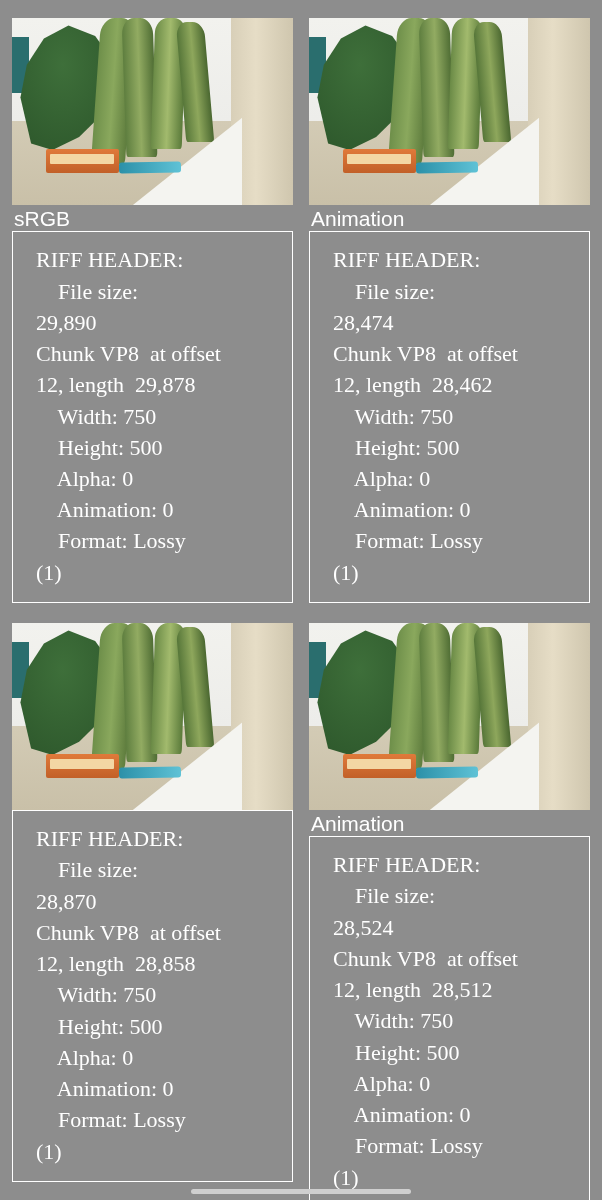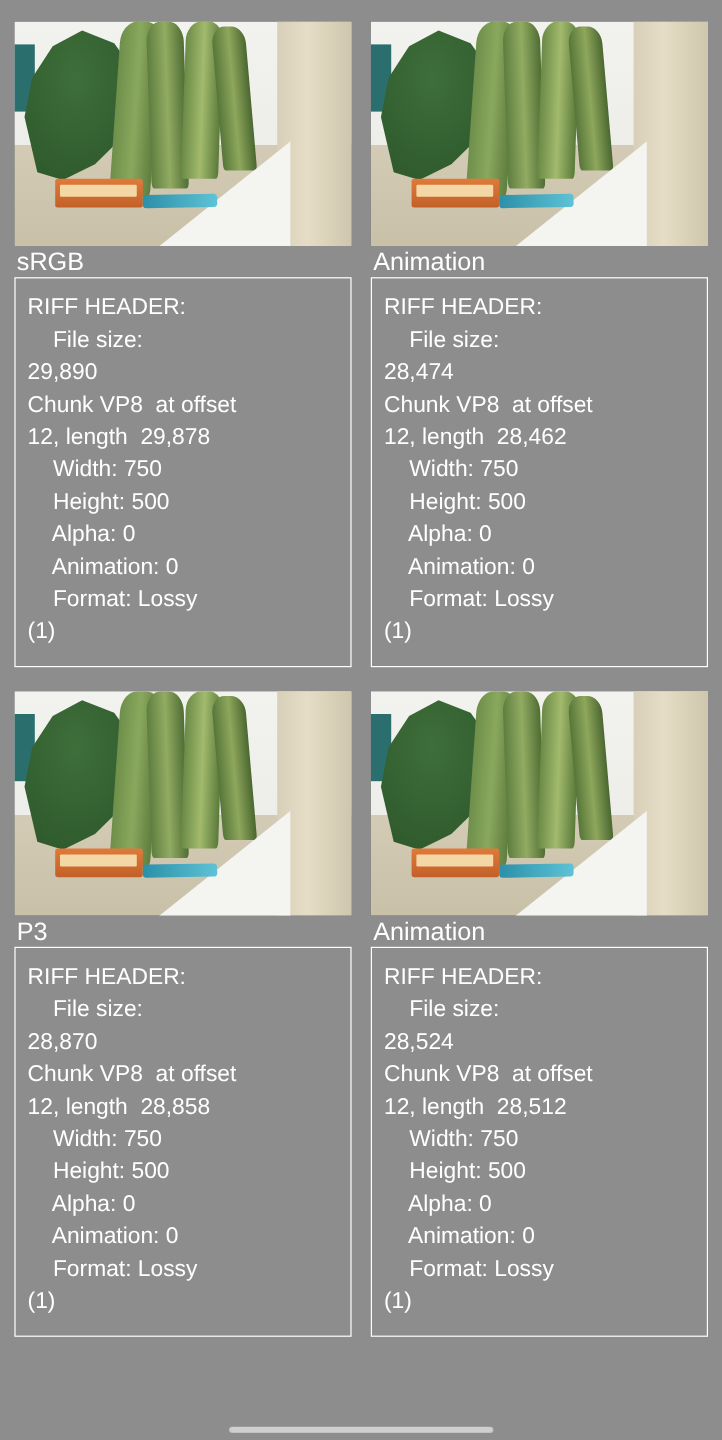--- a/index.html
+++ b/index.html
@@ -46,23 +46,23 @@
   .thumb .teal { position:absolute; top:10%; left:0; width:6%; height:30%; background:#2a6e6e; }
 
   .title {
     font-size: 21px;
     font-weight: 400;
     color: #ffffff;
     padding: 2px 2px 0 2px;
   }
   .info {
     border: 1.5px solid #ffffff;
-    padding: 12px 10px 14px 10px;
-    font-family: Liberation Sans, sans-serif;
-    font-size: 19px;
+    padding: 12px 10px 14px 23px;
+    font-family: Liberation Serif, serif;
+    font-size: 22px;
     line-height: 1.42;
     color: #ffffff;
     white-space: pre;
     overflow: hidden;
   }
   .home-indicator {
     position: fixed;
     bottom: 6px;
     left: 50%;
     transform: translateX(-50%);
@@ -140,21 +140,20 @@
         <div class="leaf1"></div>
         <div class="leaf2"></div>
         <div class="leaf3"></div>
         <div class="leaf4"></div>
         <div class="leaf5"></div>
         <div class="curtain"></div>
         <div class="triangle"></div>
         <div class="block"></div>
         <div class="tube"></div>
     </div>
-    <div class="title">P3</div>
     <div class="info">RIFF HEADER:
     File size:
 28,870
 Chunk VP8  at offset
 12, length  28,858
     Width: 750
     Height: 500
     Alpha: 0
     Animation: 0
     Format: Lossy

